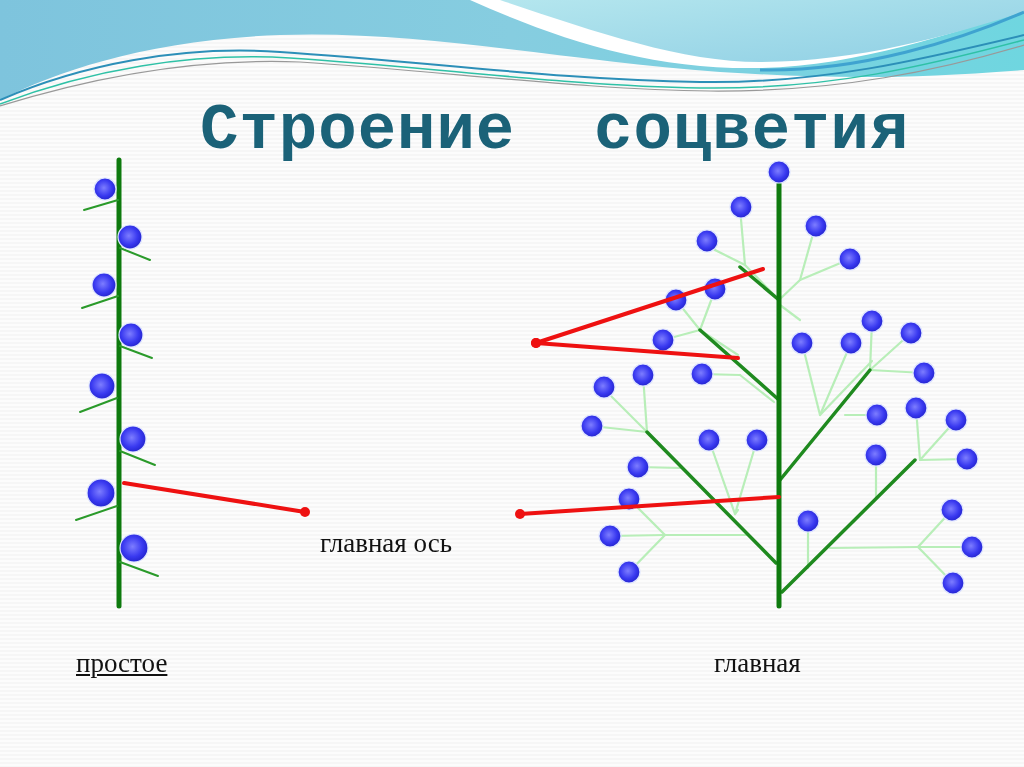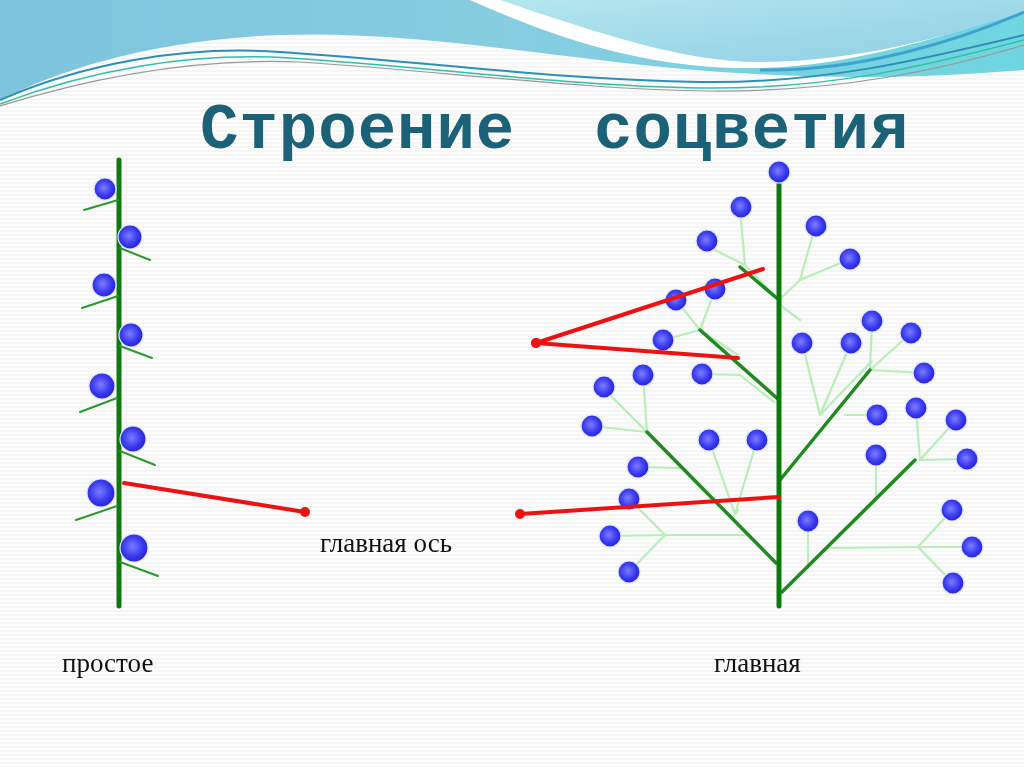--- a/index.html
+++ b/index.html
@@ -155,15 +155,15 @@
         <line x1="536" y1="343" x2="738" y2="358" stroke="#ee1111" stroke-width="4" stroke-linecap="round"></line>
         <circle cx="536" cy="343" r="5" fill="#ee1111"></circle>
         <line x1="305" y1="512" x2="124" y2="483" stroke="#ee1111" stroke-width="4" stroke-linecap="round"></line>
         <circle cx="305" cy="512" r="5" fill="#ee1111"></circle>
         <line x1="520" y1="514" x2="779" y2="497" stroke="#ee1111" stroke-width="4" stroke-linecap="round"></line>
         <circle cx="520" cy="514" r="5" fill="#ee1111"></circle>
       </g>
   </svg>
 
   <div class="label" style="left:320px; top:528px;">главная ось</div>
-  <div class="label" style="left:62px; top:648px;">простое</div>
+  <div class="label" style="left:76px; top:648px;text-decoration:underline;">простое</div>
   <div class="label" style="left:714px; top:648px;">главная</div>
 </div>
 
 </body></html>

